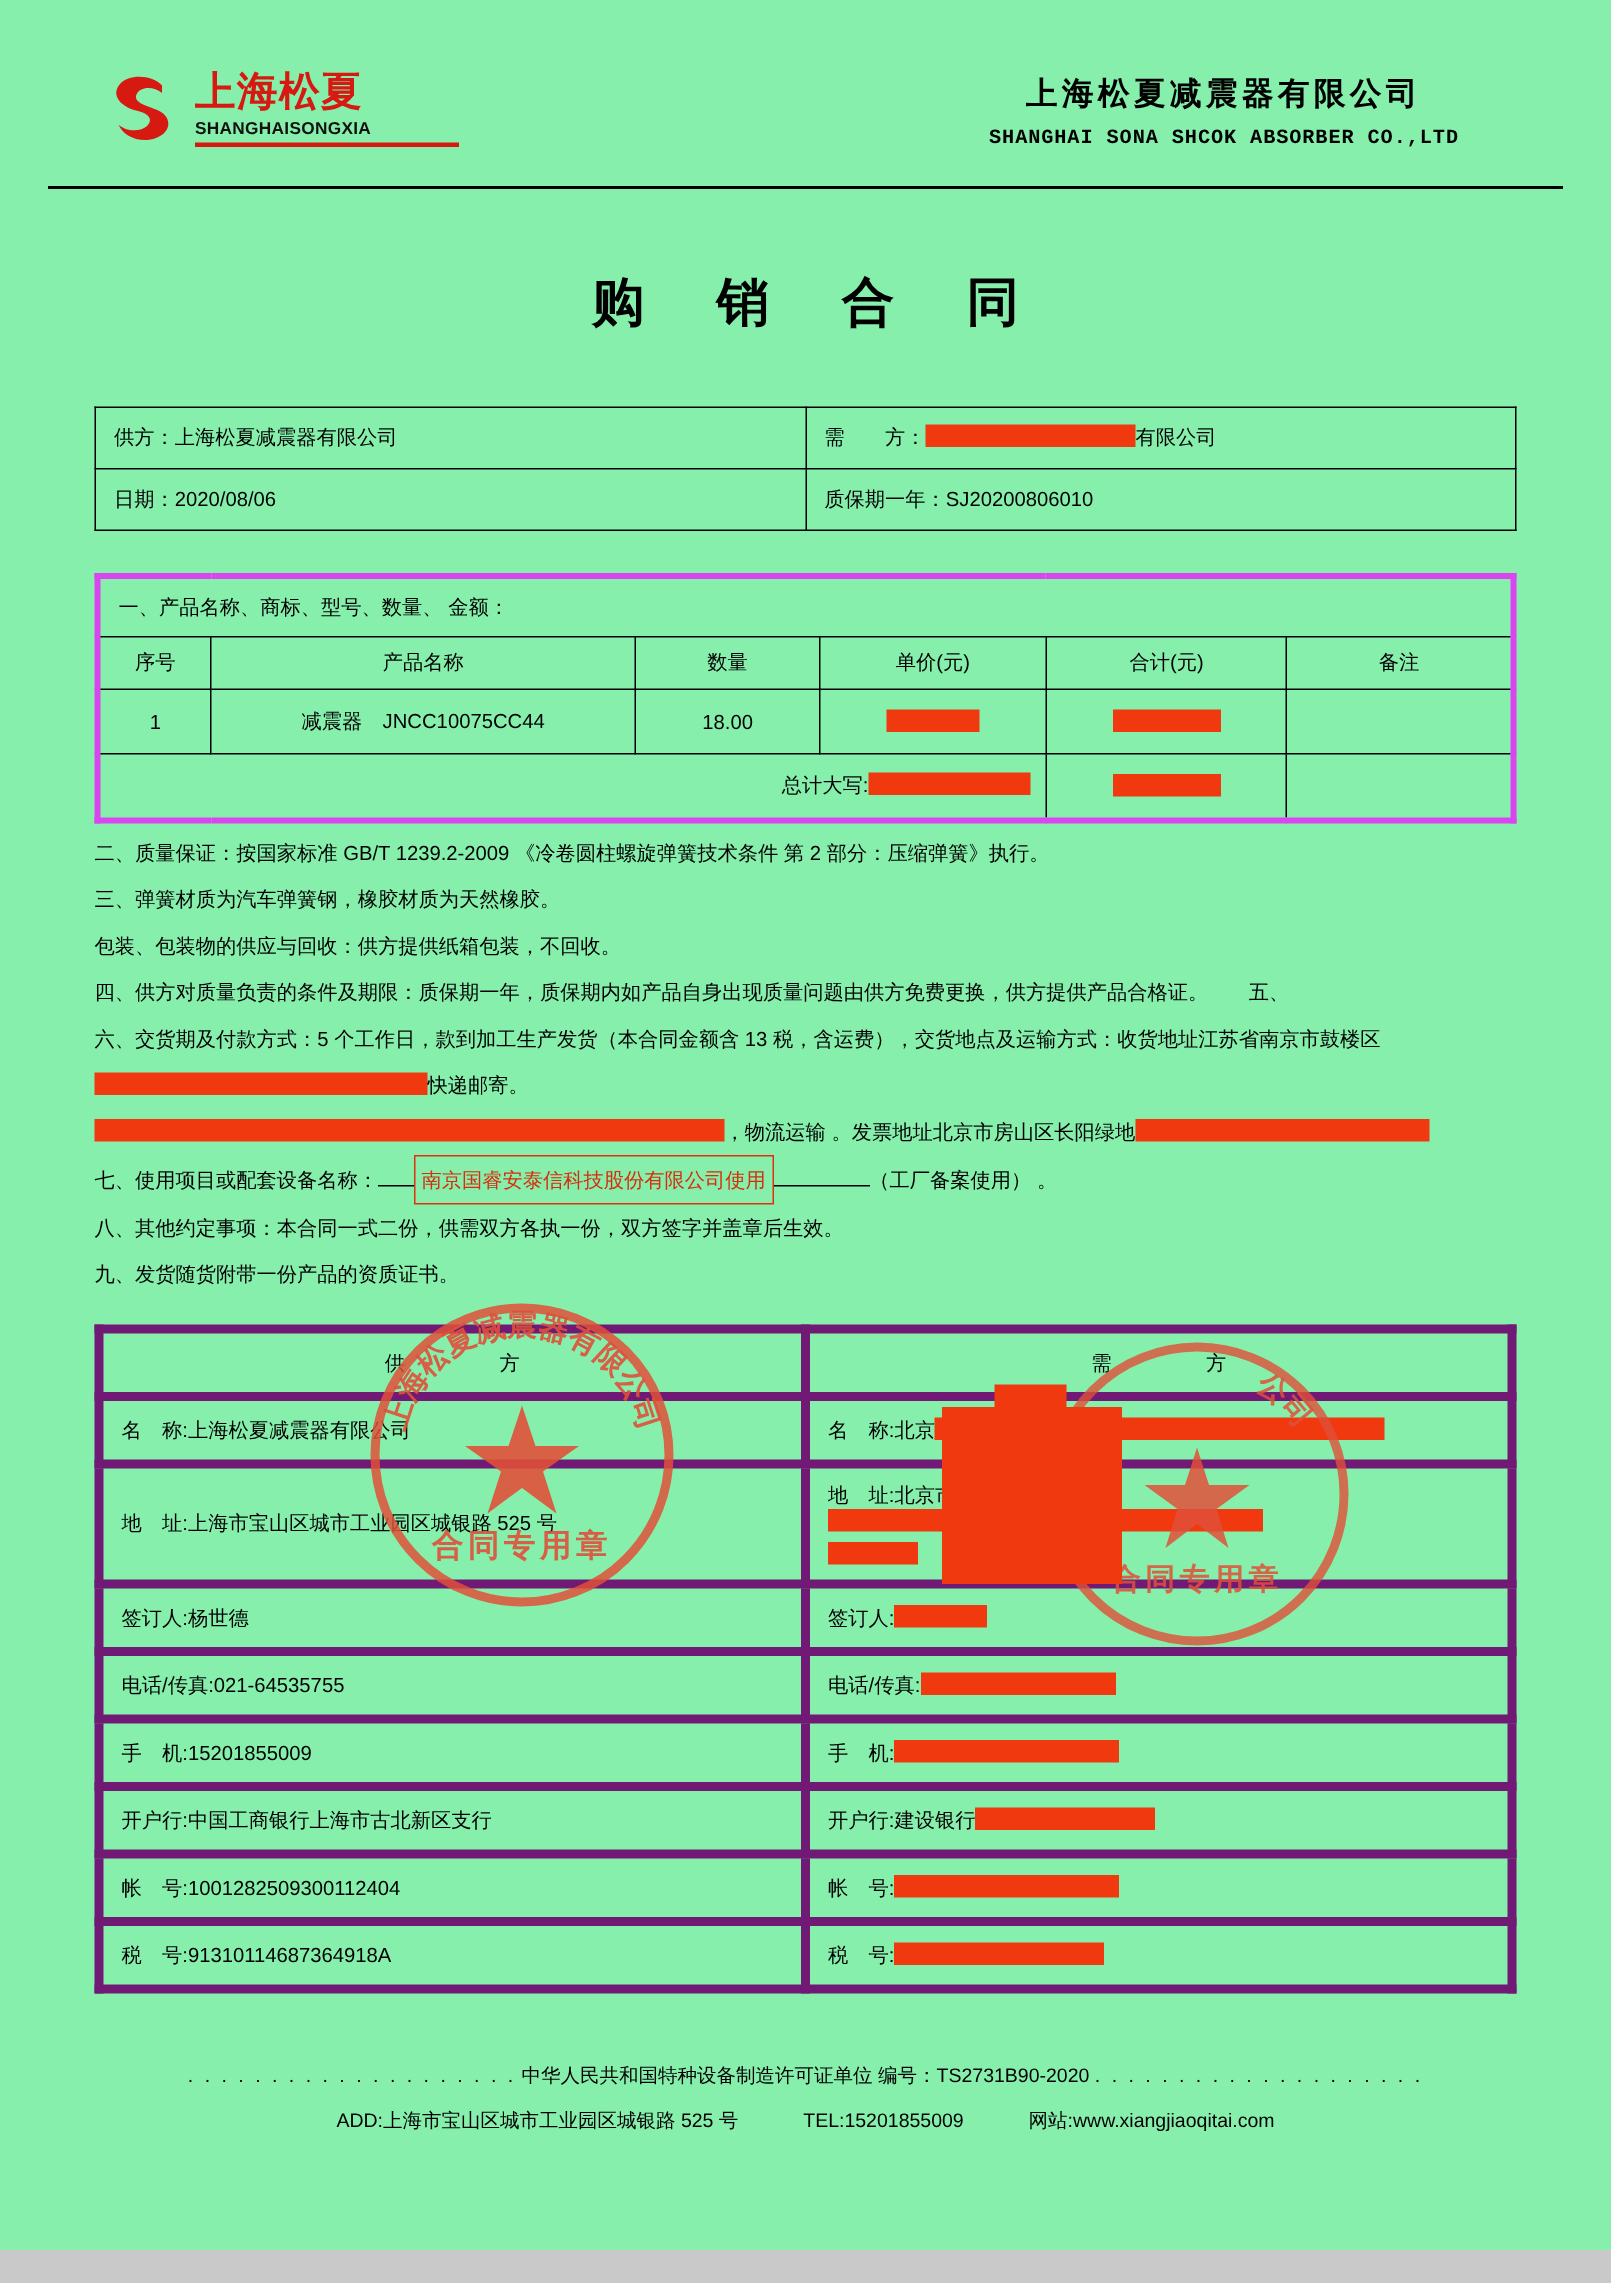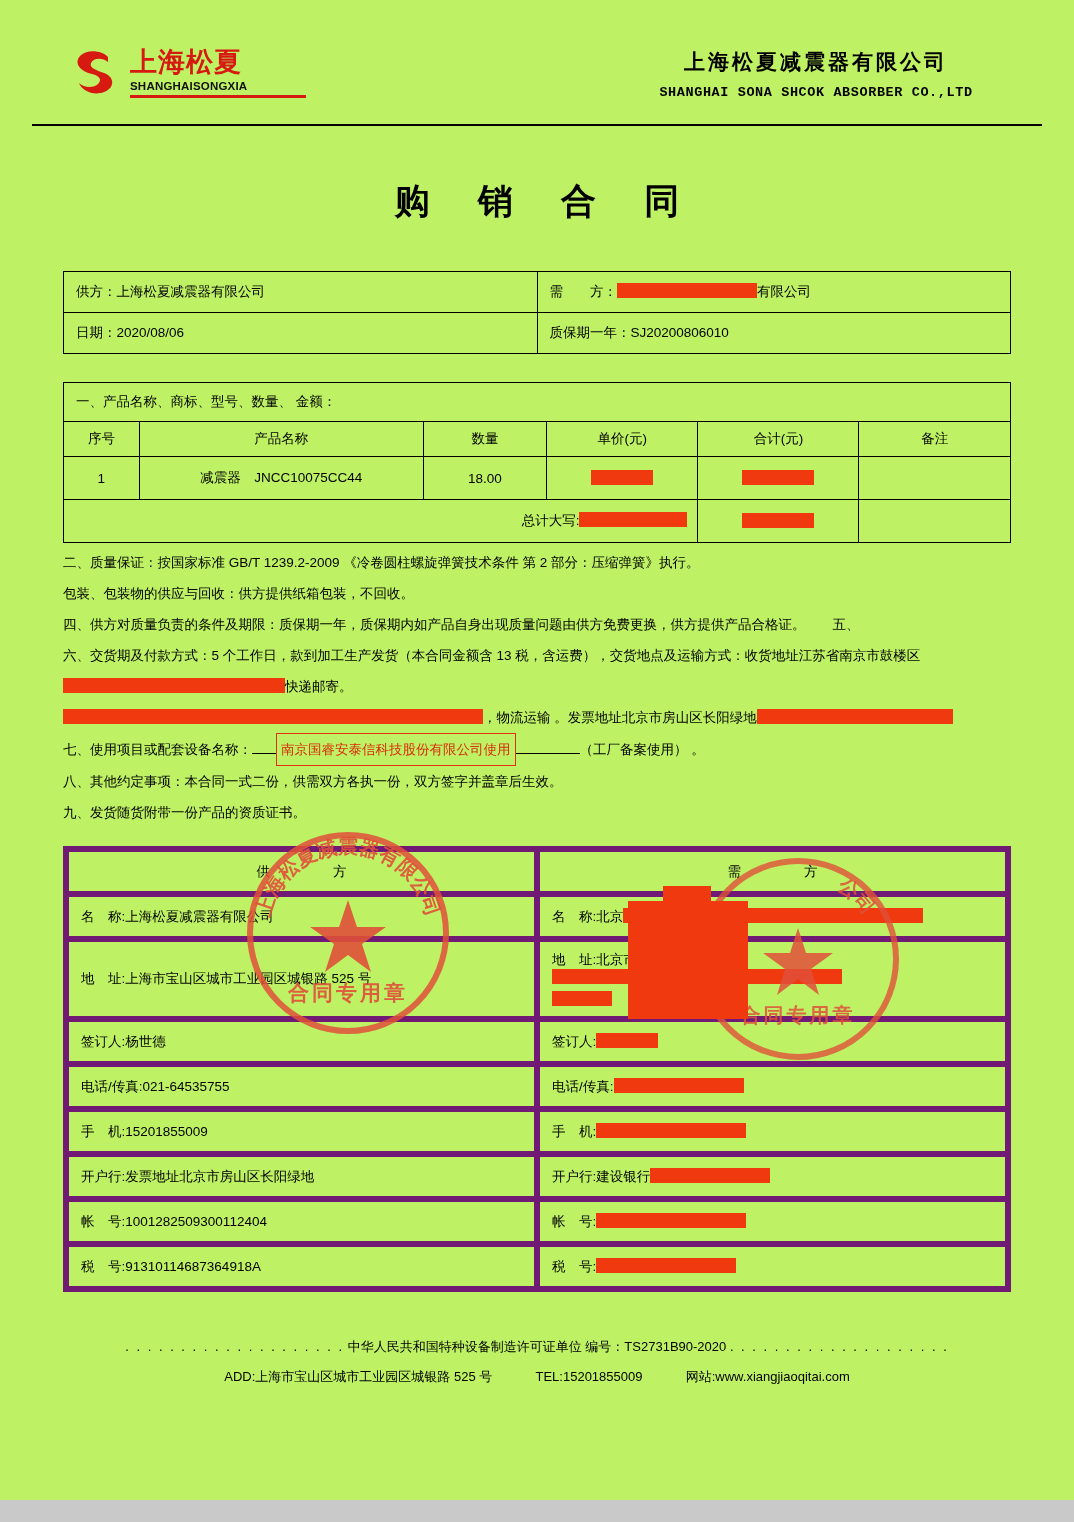--- a/index.html
+++ b/index.html
@@ -5,21 +5,21 @@
   html,body{margin:0;padding:0;}
   body{
     width:1074px;height:1522px;
     background:#c9c9c9;
     font-family:"Liberation Sans","DejaVu Sans",sans-serif;
   }
   .page{
     position:relative;
     width:1010px;height:1500px;
     margin:0 auto;
-    background:#bef264;
+    background:#86efac;
     padding:0 32px;
     box-sizing:content-box;
     overflow:hidden;
   }
   
   .header{
     position:relative;
     height:80px;
     margin-top:40px;
     border-bottom:2px solid #000;
@@ -81,21 +81,21 @@
   .parties td{height:22px;}
   .redact{
     display:inline-block;
     background:#f0390f;
     height:15px;
     vertical-align:-2px;
   }
   
   .prod-wrap{margin-top:28px;}
   .prod{
-    width:948px;margin:0 auto;border:1px solid #d946ef;font-size:13.5px;
+    width:948px;margin:0 auto;border:4px solid #d946ef;font-size:13.5px;
   }
   .prod td{border:1px solid #000;padding:8px 10px;color:#000;}
   .prod .head-row td{padding:10px 12px;}
   .prod .col-head td{text-align:center;}
   .prod .body-row td{text-align:center;height:26px;}
   .prod .sum-row td{height:26px;}
   
   .clauses{
     width:948px;margin:4px auto 0 auto;
     font-size:13.5px;color:#000;line-height:31px;
@@ -210,20 +210,21 @@
         </td>
         <td style="text-align:center;"><span class="redact" style="width:72px;"></span></td>
         <td></td>
       </tr>
     </tbody>
       </table>
   </div>
 
   <div class="clauses">
     <p class="clause">二、质量保证：按国家标准 GB/T 1239.2-2009 《冷卷圆柱螺旋弹簧技术条件 第 2 部分：压缩弹簧》执行。</p>
+    <p class="clause">三、弹簧材质为汽车弹簧钢，橡胶材质为天然橡胶。</p>
     <p class="clause">包装、包装物的供应与回收：供方提供纸箱包装，不回收。</p>
     <p class="clause">四、供方对质量负责的条件及期限：质保期一年，质保期内如产品自身出现质量问题由供方免费更换，供方提供产品合格证。　　五、</p>
     <p class="clause">六、交货期及付款方式：5 个工作日，款到加工生产发货（本合同金额含 13 税，含运费），交货地点及运输方式：收货地址江苏省南京市鼓楼区</p>
     <p class="clause">
       <span class="redact" style="width:222px;"></span><span>快递邮寄。</span>
     </p>
     <p class="clause">
       <span class="redact" style="width:420px;"></span><span>，物流运输 。发票地址北京市房山区长阳绿地</span><span class="redact" style="width:196px;"></span>
     </p>
     <p class="clause">
@@ -254,21 +255,21 @@
       </tr>
       <tr>
         <td><span>电话/传真:</span><span>021-64535755</span></td>
         <td><span>电话/传真:</span><span class="redact" style="width:130px;"></span></td>
       </tr>
       <tr>
         <td><span>手　机:</span><span>15201855009</span></td>
         <td><span>手　机:</span><span class="redact" style="width:150px;"></span></td>
       </tr>
       <tr>
-        <td><span>开户行:</span><span>发票地址北京市房山区长阳绿地</span></td>
+        <td><span>开户行:</span><span>中国工商银行上海市古北新区支行</span></td>
         <td><span>开户行:</span><span>建设银行</span><span class="redact" style="width:120px;"></span></td>
       </tr>
       <tr>
         <td><span>帐　号:</span><span>1001282509300112404</span></td>
         <td><span>帐　号:</span><span class="redact" style="width:150px;"></span></td>
       </tr>
       <tr>
         <td><span>税　号:</span><span>91310114687364918A</span></td>
         <td><span>税　号:</span><span class="redact" style="width:140px;"></span></td>
       </tr>

